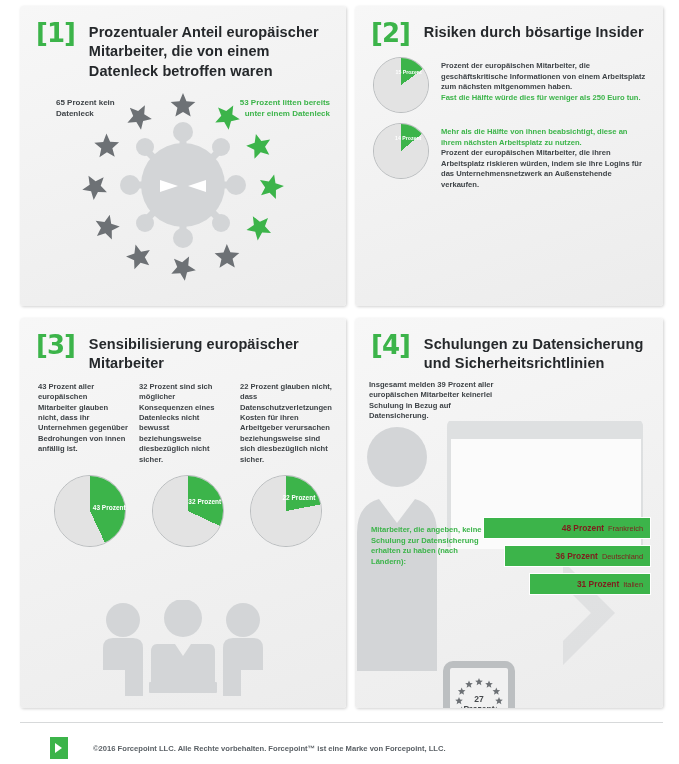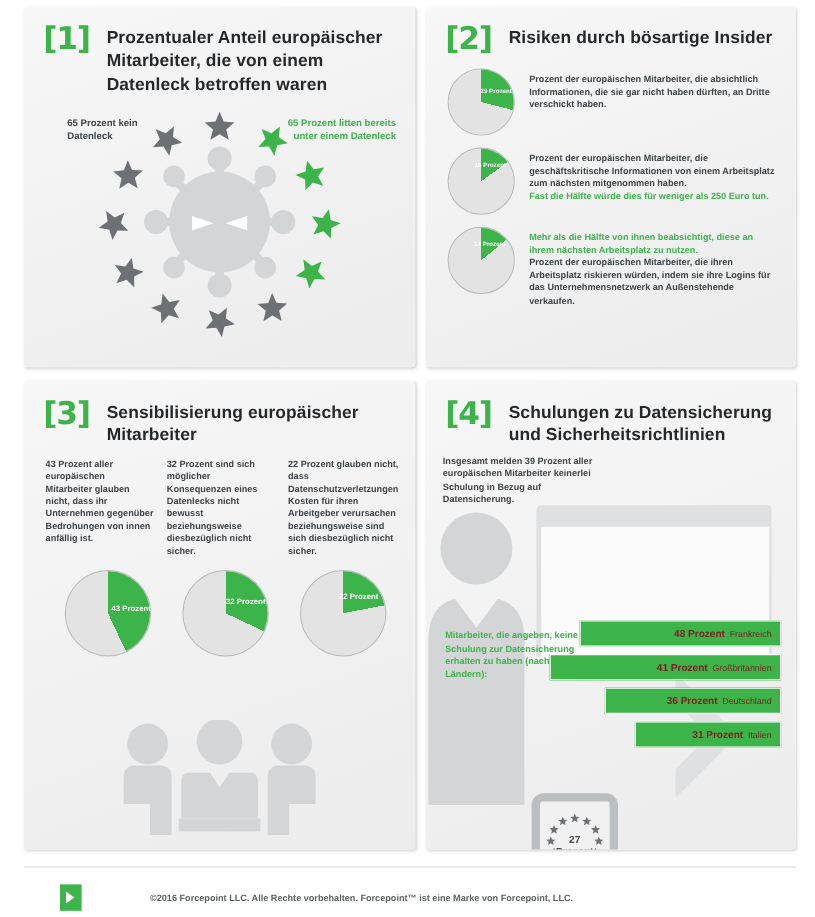--- a/index.html
+++ b/index.html
@@ -99,35 +99,35 @@
   .logo { display: flex; align-items: center; margin-left: 30px; }
   .logomark {
     width: 18px; height: 22px; background: #3cb44a; margin-right: 5px;
     position: relative;
   }
   .logomark::after {
     content: ""; position: absolute; left: 5px; top: 6px;
     border-left: 7px solid #ffffff; border-top: 5px solid transparent; border-bottom: 5px solid transparent;
   }
   .logotext { font-size: 19px; font-weight: bold; color: #25282b; letter-spacing: -.4px; }
-  .copy { font-size: 7.6px; color: #5b6166; margin-left: 52px; font-weight: bold; }
+  .copy { font-size: 7.6px; color: #5b6166; margin-left: 20px; font-weight: bold; }
 </style>
 </head>
 <body>
 
 <div class="sheet">
 
   <div class="panel" id="panel-1">
     <div class="head">
       <div class="num">[1]</div>
       <div class="htitle">Prozentualer Anteil europäischer Mitarbeiter, die von einem Datenleck betroffen waren</div>
     </div>
     <div id="p1-stage">
       <div class="p1lab" id="p1-left">65 Prozent kein Datenleck</div>
-      <div class="p1lab" id="p1-right">65 Prozent litten bereits unter einem Datenleck</div>
+      <div class="p1lab" id="p1-right">53 Prozent litten bereits unter einem Datenleck</div>
 
       <svg class="virus" width="150" height="150" viewBox="0 0 150 150">
         <g fill="#d3d5d7">
           <g>
             <circle cx="75" cy="22" r="10"></circle>
               <rect x="71.5" y="22" width="7" height="28"></rect>
             <circle cx="75" cy="128" r="10"></circle>
               <rect x="71.5" y="100" width="7" height="28"></rect>
             <circle cx="22" cy="75" r="10"></circle>
               <rect x="22" y="71.5" width="28" height="7"></rect>
@@ -166,30 +166,20 @@
       </svg>
     </div>
   </div>
 
   <div class="panel" id="panel-2">
     <div class="head">
       <div class="num">[2]</div>
       <div class="htitle">Risiken durch bösartige Insider</div>
     </div>
 
-    <div class="p2row">
-      <div class="pie">
-          <div class="slice" style="background: conic-gradient(rgb(60, 180, 74) 0deg, rgb(60, 180, 74) 29%, rgb(227, 227, 227) 29%, rgb(227, 227, 227) 100%);"></div>
-        <div class="plab" style="font-size: 5.2px; line-height: 1.1; left: 39.5047px; top: 19.0761px; transform: translate(-50%, -50%);">29 Prozent</div>
-      </div>
-      <div class="p2txt">
-        <div class="tiny">Prozent der europäischen Mitarbeiter, die absichtlich Informationen, die sie gar nicht haben dürften, an Dritte verschickt haben.</div>
-        <div class="tiny g"></div>
-      </div>
-    </div>
 
     <div class="p2row">
       <div class="pie">
           <div class="slice" style="background: conic-gradient(rgb(60, 180, 74) 0deg, rgb(60, 180, 74) 15%, rgb(227, 227, 227) 15%, rgb(227, 227, 227) 100%);"></div>
         <div class="plab" style="font-size: 5.2px; line-height: 1.1; left: 34.6101px; top: 15.0269px; transform: translate(-50%, -50%);">15 Prozent</div>
       </div>
       <div class="p2txt">
         <div class="tiny">Prozent der europäischen Mitarbeiter, die geschäftskritische Informationen von einem Arbeitsplatz zum nächsten mitgenommen haben.</div>
         <div class="tiny g">Fast die Hälfte würde dies für weniger als 250 Euro tun.</div>
       </div>
@@ -265,24 +255,20 @@
         </g>
         <rect x="96" y="18" width="190" height="110" fill="#fbfbfb"></rect>
       </svg>
 
       <div class="barlab tiny g">Mitarbeiter, die angeben, keine Schulung zur Datensicherung erhalten zu haben (nach Ländern):</div>
 
       <div class="bars">
         <div class="bar" style="width:80%">
           <b>48 Prozent</b>
           <span>Frankreich</span>
-        </div>
-        <div class="bar" style="width:92%">
-          <b>41 Prozent</b>
-          <span>Großbritannien</span>
         </div>
         <div class="bar" style="width:70%">
           <b>36 Prozent</b>
           <span>Deutschland</span>
         </div>
         <div class="bar" style="width:58%">
           <b>31 Prozent</b>
           <span>Italien</span>
         </div>
       </div>

